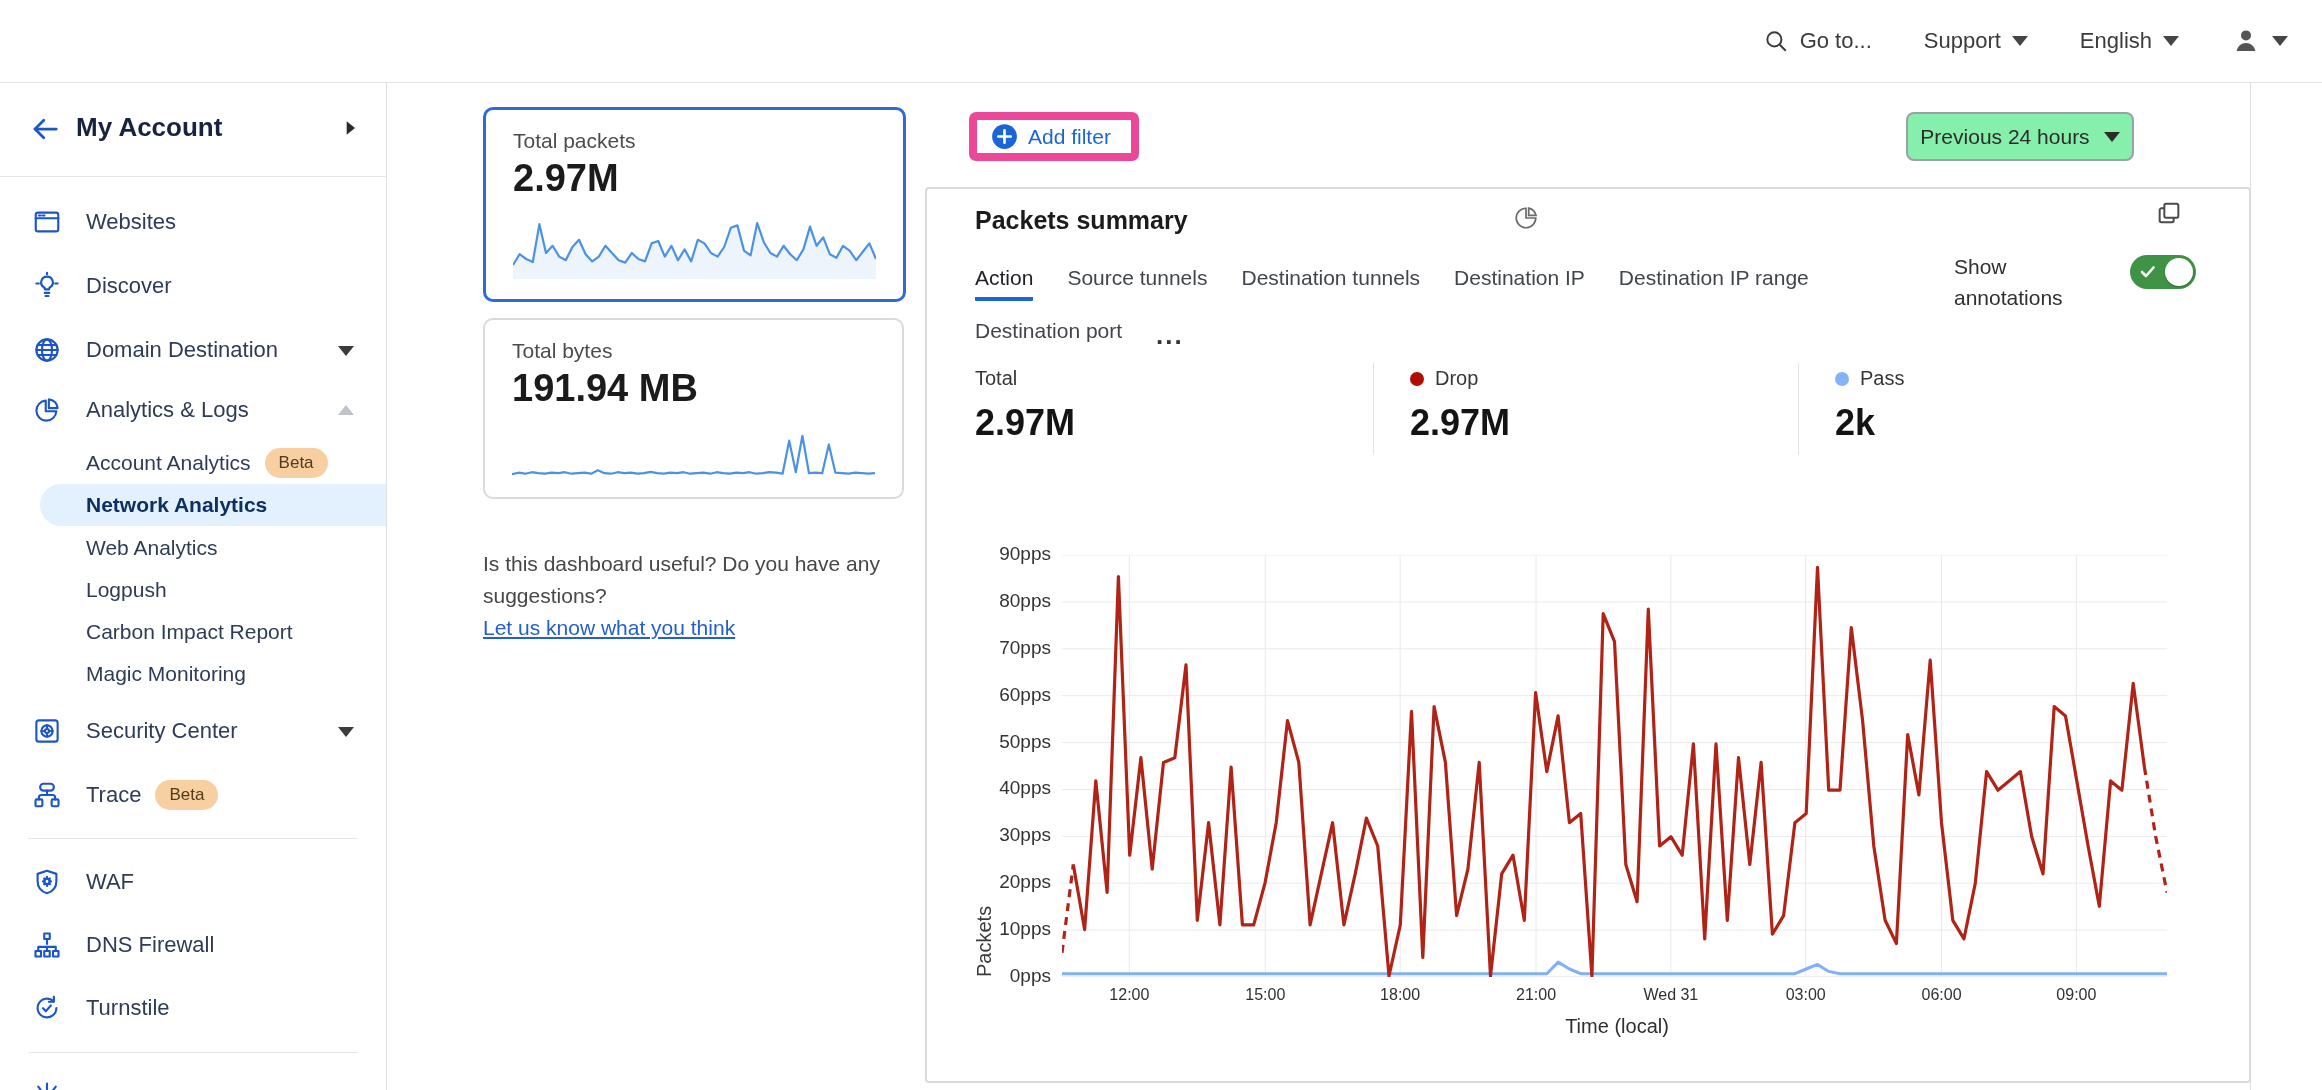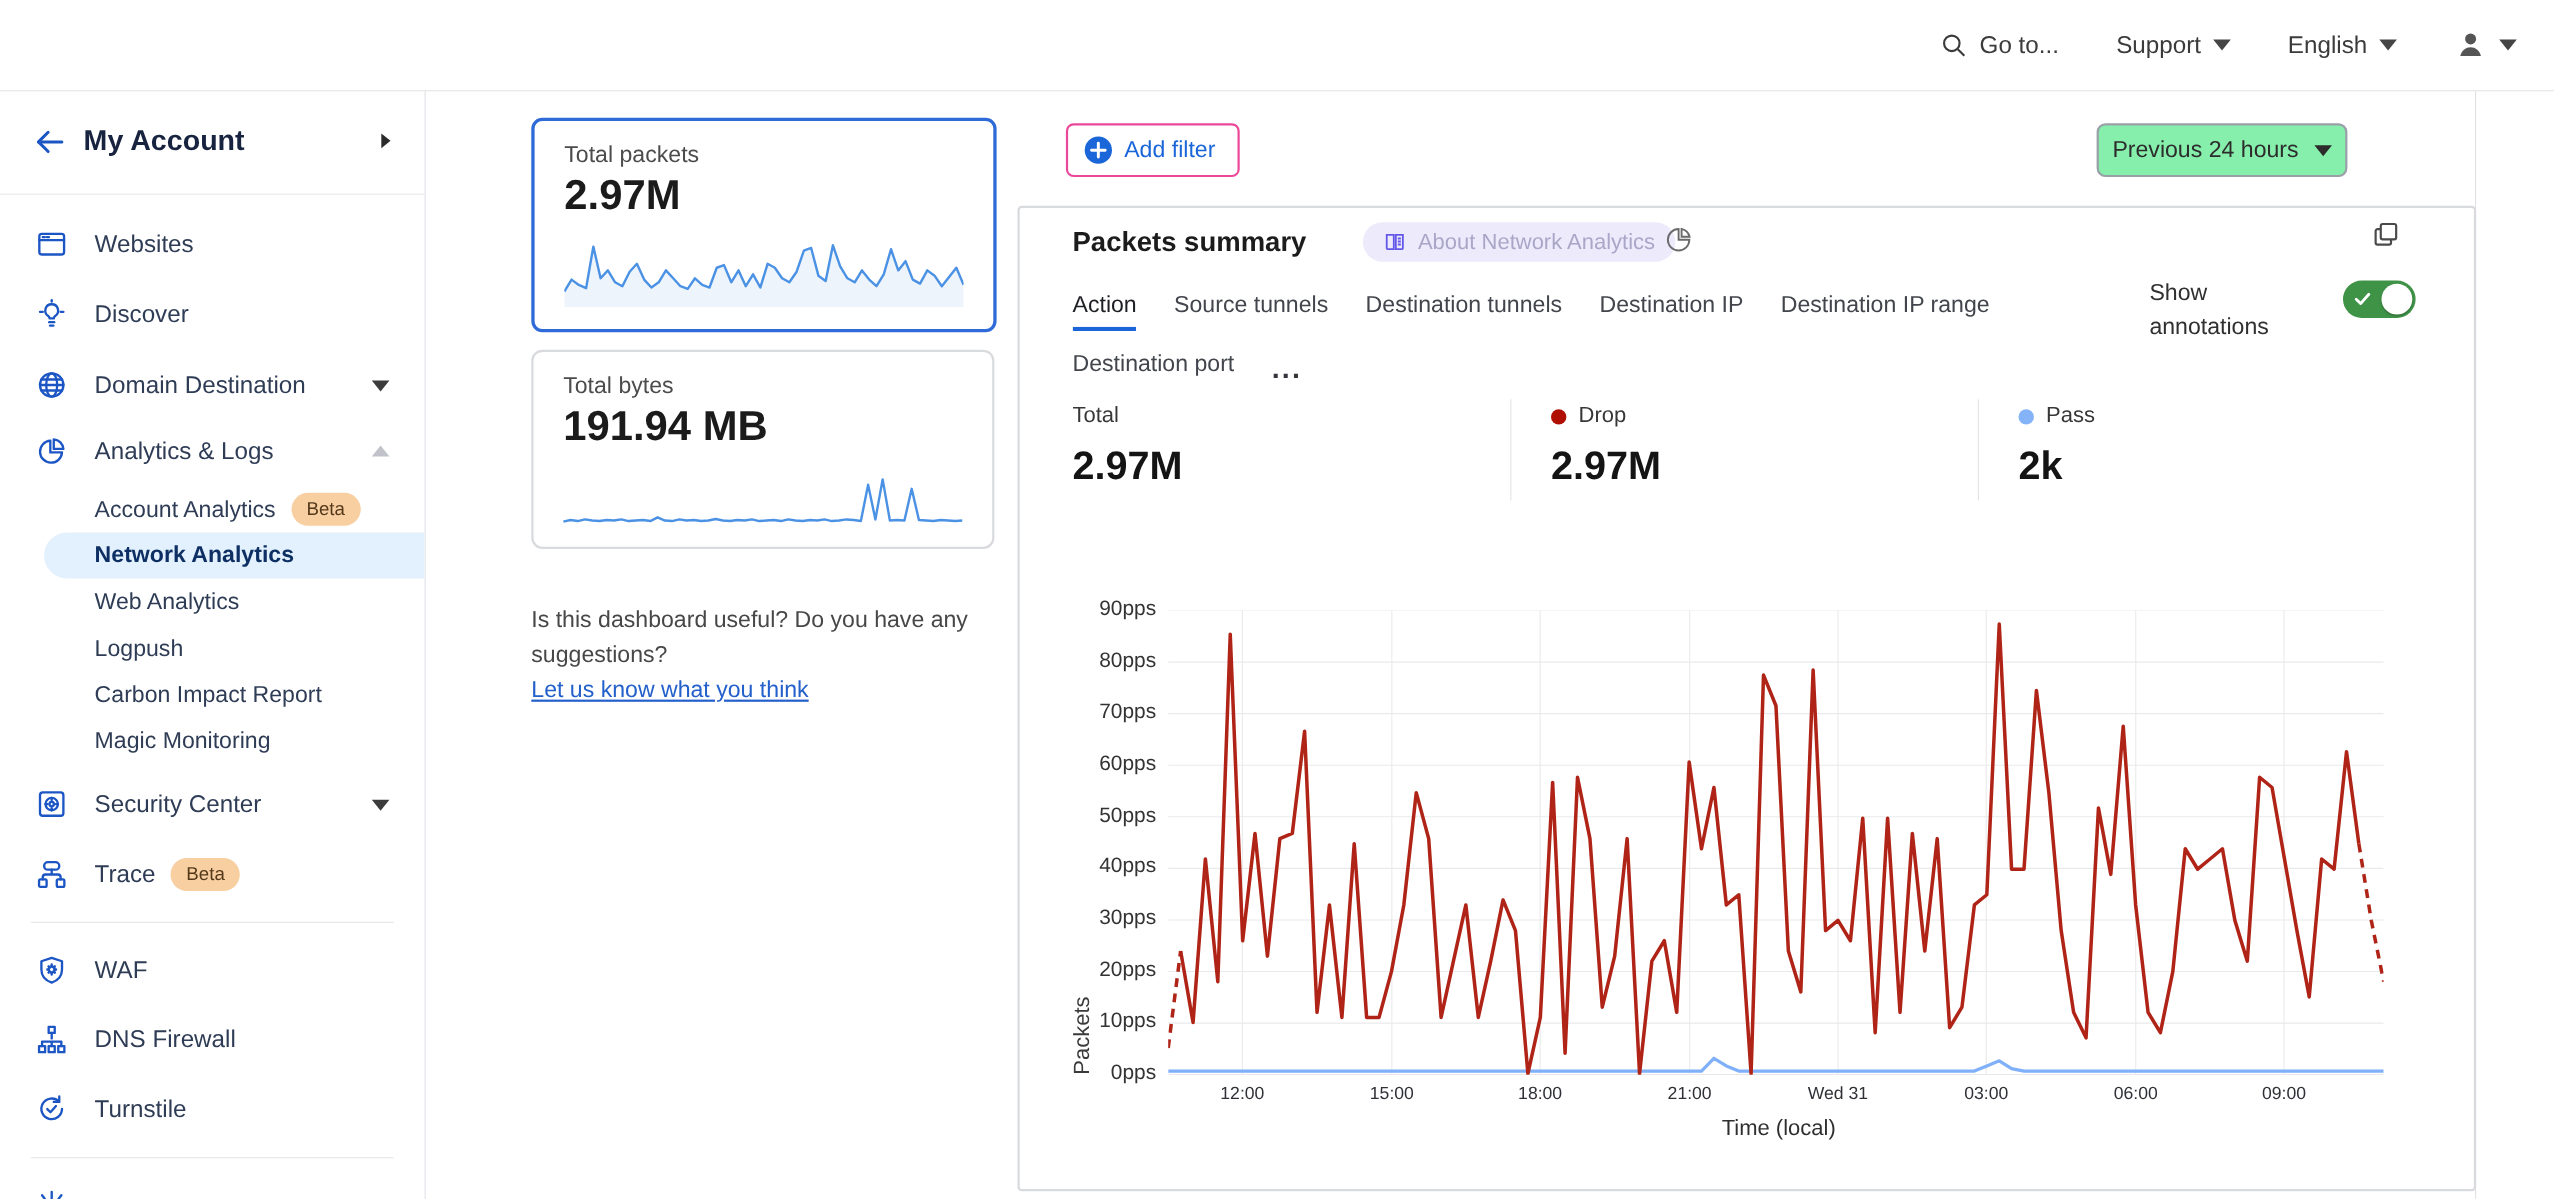--- a/index.html
+++ b/index.html
@@ -39,21 +39,21 @@
   .ov-title{position:absolute;left:27px;top:19px;font-size:21px;color:#4c4c4c;}
   .ov-value{position:absolute;left:27px;top:47px;font-size:38px;font-weight:700;color:#1b1b1b;}
   .spark{position:absolute;left:27px;}
 
   
   #feedback{position:absolute;left:483px;top:548px;width:452px;font-size:21px;color:#474747;line-height:32px;}
   #feedback a{color:#2360cb;text-decoration:underline;cursor:pointer;}
 
   
   #add-filter{position:absolute;left:969px;top:112px;height:49px;padding:0 20px 0 14px;display:flex;align-items:center;gap:10px;
-      background:#fff;border:2px solid #ec4899;border-radius:7px;color:#1a66d9;font-size:21px;cursor:pointer;}
+      background:#fff;border:8px solid #ec4899;border-radius:7px;color:#1a66d9;font-size:21px;cursor:pointer;}
   #time-range{position:absolute;left:1906px;top:112px;width:228px;height:49px;display:flex;align-items:center;justify-content:center;gap:14px;
       background:#86efac;border:2px solid #9aa0a8;border-radius:8px;color:#2c2c2c;font-size:21px;cursor:pointer;}
   #time-range .caret{border-top-color:#2c2c2c;}
   #content-edge{position:absolute;left:2250px;top:82px;width:1px;height:1008px;background:#dfe1e5;}
 
   
   #panel{position:absolute;left:925px;top:187px;width:1326px;height:896px;background:#fff;border:2px solid #d8dadd;border-radius:4px;box-sizing:border-box;}
   #panel-title{position:absolute;left:48px;top:17px;font-size:25px;font-weight:700;color:#1c1c1c;}
   #about-badge{position:absolute;left:312px;top:13px;height:36px;display:flex;align-items:center;gap:10px;padding:0 18px;
       background:#edeafc;border-radius:18px;color:#aaa6c7;font-size:20px;cursor:pointer;}
@@ -271,30 +271,20 @@
   <span>Add filter</span>
 </button>
 <button id="time-range">
   <span>Previous 24 hours</span>
   <span class="caret"></span>
 </button>
 <div id="content-edge"></div>
 
 <div id="panel">
   <div id="panel-title">Packets summary</div>
-  <div id="about-badge">
-    <svg width="22" height="22" viewBox="0 0 24 24" fill="none" stroke="#6458e8" stroke-width="1.8">
-        <path d="M4 5h7v14H4.8A.8.8 0 0 1 4 18.2z"></path>
-        <path d="M20 5h-7v14h6.2a.8.8 0 0 0 .8-.8z"></path>
-        <line x1="15" y1="8.5" x2="18" y2="8.5"></line>
-        <line x1="15" y1="11.5" x2="18" y2="11.5"></line>
-        <line x1="15" y1="14.5" x2="18" y2="14.5"></line>
-      </svg>
-    <span>About Network Analytics</span>
-  </div>
   <svg id="mini-pie" width="26" height="26" viewBox="0 0 24 24" fill="none" stroke="#6b6b6b" stroke-width="1.6">
       <path d="M12 3a9 9 0 1 0 9 9h-9z"></path>
       <path d="M14.5 2.8a9 9 0 0 1 6.7 6.7h-6.7z"></path>
     </svg>
   <svg id="copy-btn" width="28" height="28" viewBox="0 0 24 24" fill="none" stroke="#4a4a4a" stroke-width="1.7">
       <rect x="8" y="4" width="12" height="12" rx="1.5"></rect>
       <path d="M16 16v2.5a1.5 1.5 0 0 1-1.5 1.5h-9A1.5 1.5 0 0 1 4 18.5v-9A1.5 1.5 0 0 1 5.5 8H8"></path>
     </svg>
 
   <div id="tabs">

